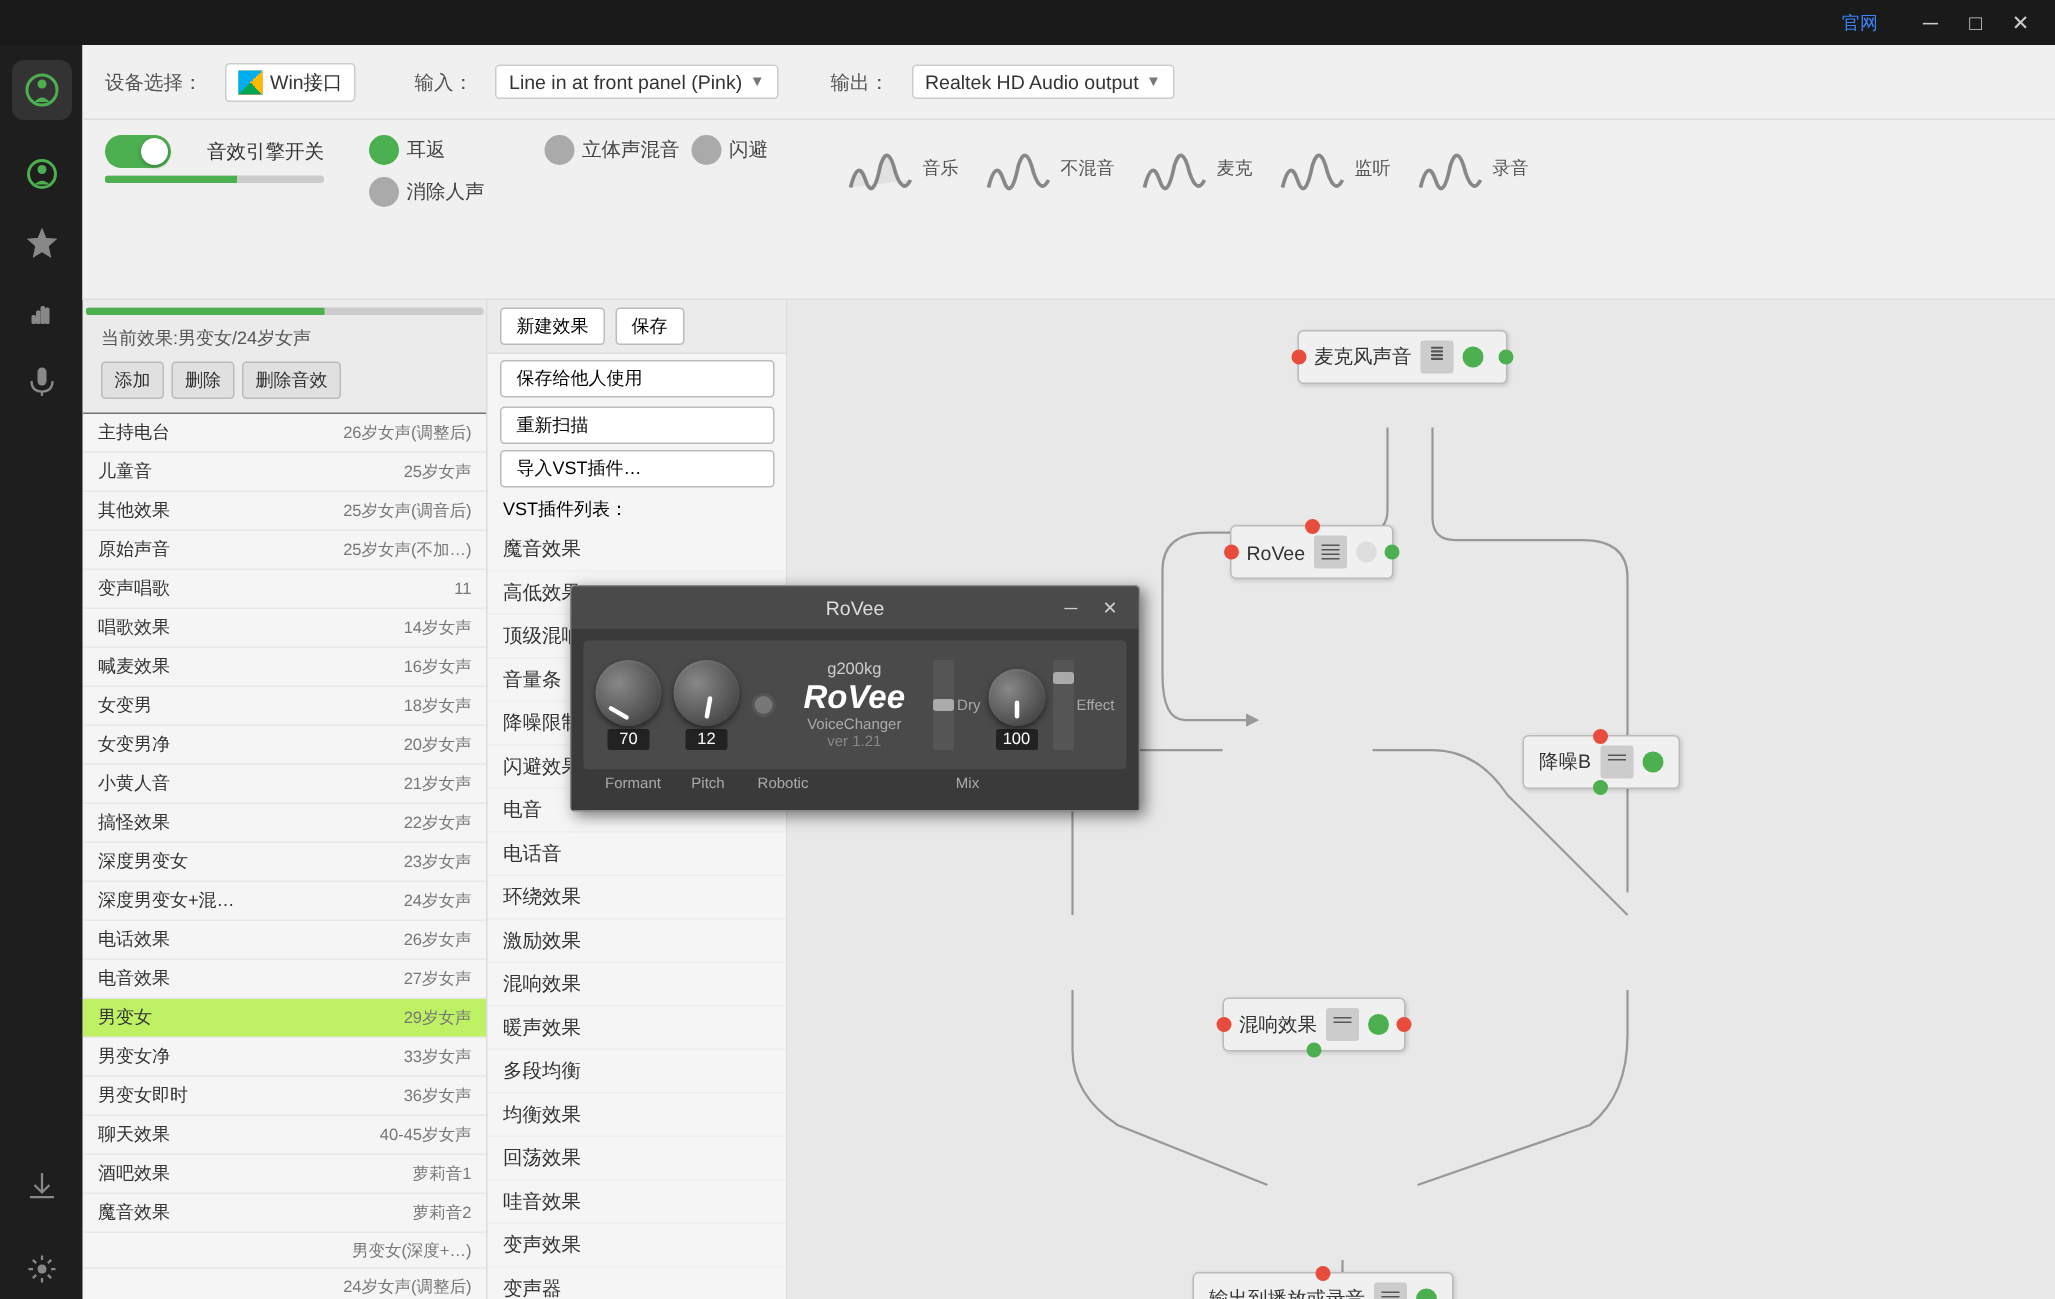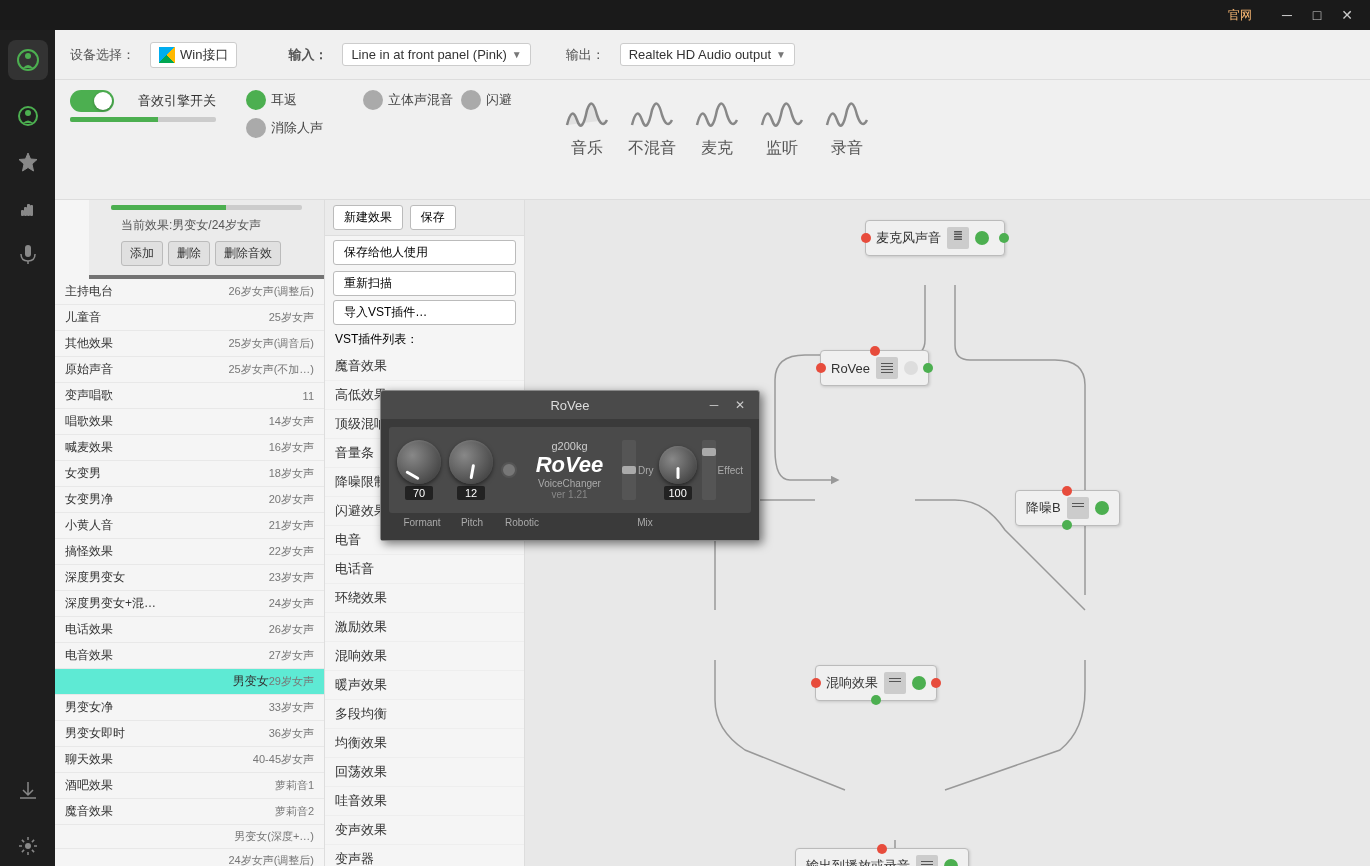--- a/index.html
+++ b/index.html
@@ -186,37 +186,36 @@
       display: flex;
       align-items: center;
       justify-content: center;
     }
     .radio-dot.on { background: #4CAF50; border-color: #4CAF50; }
     .radio-dot.off { background: #aaa; border-color: #aaa; }
 
     
     .monitor-icon-group {
       display: flex;
-      flex-direction: column;
+      flex-direction: row;
       align-items: center;
       gap: 3px;
-      font-size: 16px;
+      font-size: 12px;
       color: #555;
     }
     .monitor-wave {
       width: 50px;
       height: 45px;
     }
 
     
     .preset-controls {
-      padding: 5px 22px;
-      border-bottom: 4px solid #737373;
+      padding: 5px 2px;
+      border-bottom: 1px solid #737373;
       background: #ebebeb;
-      margin-left: 34px;
     }
     .current-effect-label {
       padding: 3px 10px;
       font-size: 12px;
       color: #555;
     }
     .preset-action-row {
       display: flex;
       gap: 5px;
       padding: 4px 10px;
@@ -232,21 +231,21 @@
     }
 
     .preset-item {
       display: flex;
       align-items: center;
       padding: 4px 10px;
       cursor: pointer;
       border-bottom: 1px solid #e8e8e8;
       font-size: 12px;
     }
-    .preset-item.selected { background: #5eead4; text-align: right; }
+    .preset-item.selected { background: #bef264; }
     .preset-item-name { flex: 1; color: #333; }
     .preset-item-val { color: #777; font-size: 11px; }
 
     
     .effect-list-toolbar {
       padding: 5px 8px;
       background: #ebebeb;
       border-bottom: 1px solid #ddd;
     }
     .effect-list-btn {
@@ -423,21 +422,21 @@
     }
     .dropdown-arrow {
       font-size: 10px;
       color: #777;
     }
   </style>
 </head>
 <body>
 
 <div id="titlebar">
-  <span style="color:#fdba74;font-size:12px;margin-right:20px;cursor:pointer;">官网</span>
+  <span style="color:#3b82f6;font-size:12px;margin-right:20px;cursor:pointer;">官网</span>
   <div class="title-btn">─</div>
   <div class="title-btn">□</div>
   <div class="title-btn close">✕</div>
 </div>
 
 <div id="sidebar">
 
   <div class="sidebar-icon active" style="background:#333;">
     <svg width="24" height="24" viewBox="0 0 24 24">
       <circle cx="12" cy="12" r="10" fill="none" stroke="#4CAF50" stroke-width="2"></circle>
@@ -487,21 +486,21 @@
 </div>
 
 <div id="main">
 
   <div id="toolbar">
     <span class="toolbar-label">设备选择：</span>
     <div class="toolbar-select">
       <div style="width:16px;height:12px;background:linear-gradient(to bottom right, #00adef 50%, transparent 50%), linear-gradient(to bottom left, #ffb900 50%, transparent 50%), linear-gradient(to top right, #00a651 50%, transparent 50%), linear-gradient(to top left, #f25022 50%, transparent 50%); display:grid; grid-template-columns:1fr 1fr; gap:1px; width:16px; height:16px;"></div>
       <span>Win接口</span>
     </div>
-    <span class="toolbar-label" style="margin-left:36px;font-weight:bold;">输入：</span>
+    <span class="toolbar-label" style="margin-left:24px;">输入：</span>
     <div class="io-dropdown">
       <span>Line in at front panel (Pink)</span>
       <span class="dropdown-arrow">▼</span>
     </div>
     <span class="toolbar-label" style="margin-left:20px;">输出：</span>
     <div class="io-dropdown">
       <span>Realtek HD Audio output</span>
       <span class="dropdown-arrow">▼</span>
     </div>
   </div>

